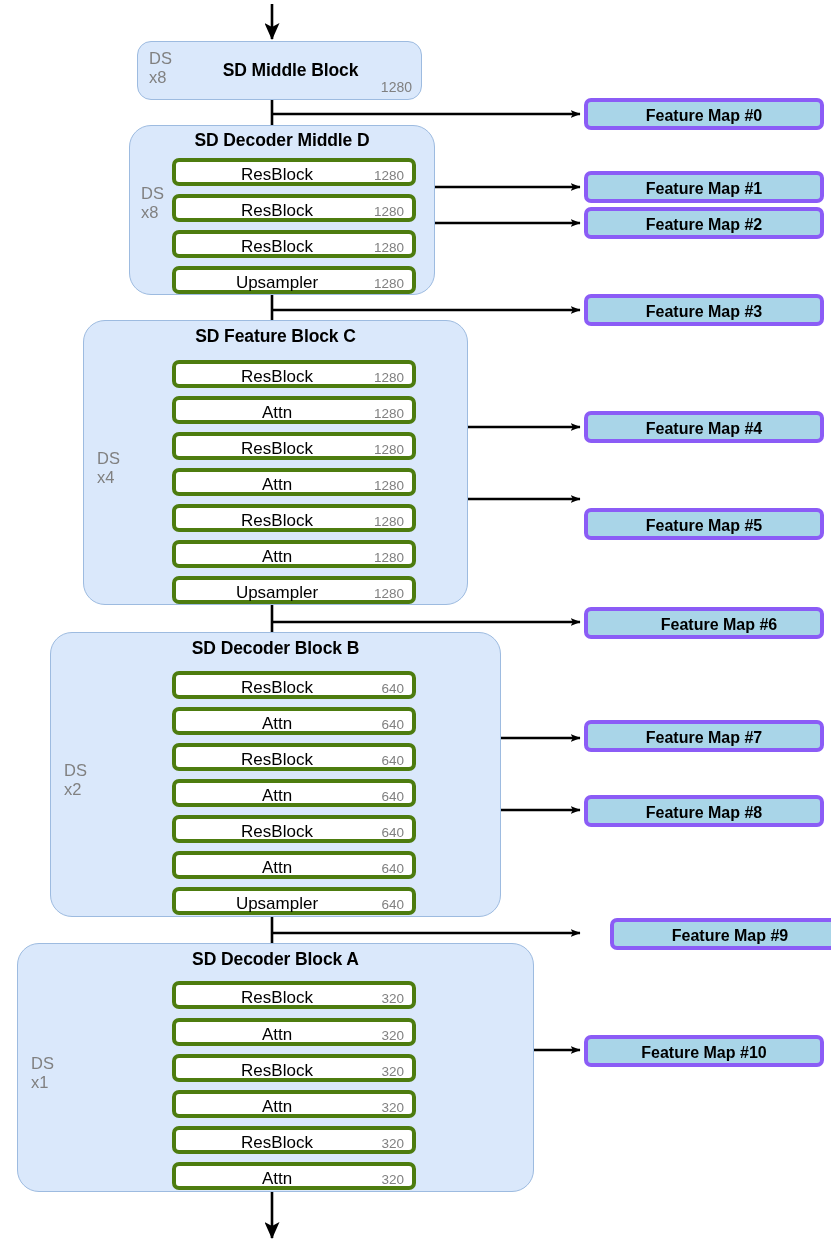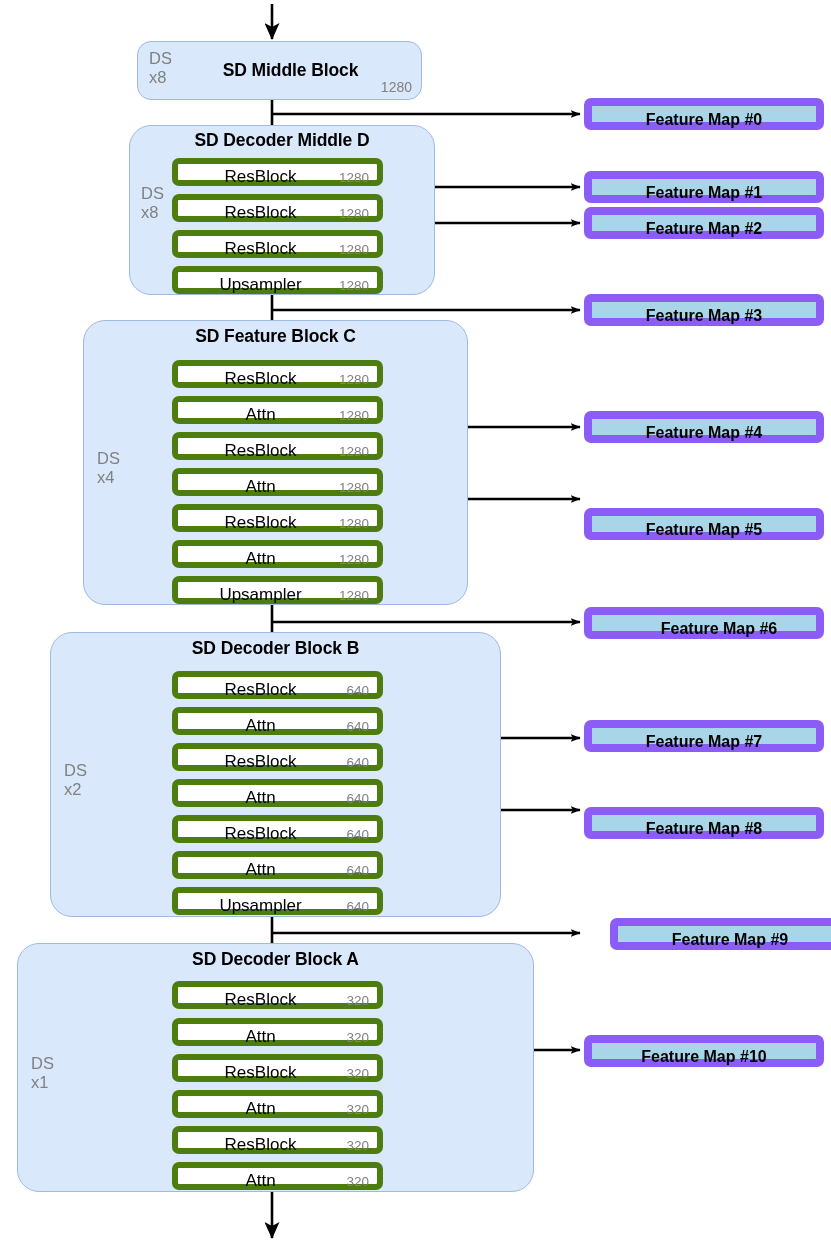--- a/index.html
+++ b/index.html
@@ -63,25 +63,25 @@
     position: absolute;
     font-size: 14px;
     color: #808080;
   }
 
   
   .unit {
     position: absolute;
     box-sizing: border-box;
     background: #ffffff;
-    border: 6px solid #4d7c0f;
+    border: 4px solid #4d7c0f;
     border-radius: 7px;
     height: 28px;
     left: 172px;
-    width: 211px;
+    width: 244px;
   }
   .unit-name {
     position: absolute;
     left: 0;
     right: 0;
     top: 0;
     height: 100%;
     line-height: 25px;
     text-align: center;
     font-size: 17px;
@@ -100,21 +100,21 @@
   }
 
   
   .fmap {
     position: absolute;
     box-sizing: border-box;
     left: 584px;
     width: 240px;
     height: 32px;
     background: #a9d5e8;
-    border: 8px solid #8b5cf6;
+    border: 4px solid #8b5cf6;
     border-radius: 7px;
   }
   .fmap-label {
     display: block;
     width: 100%;
     height: 100%;
     line-height: 28px;
     text-align: center;
     font-size: 16px;
     font-weight: bold;
@@ -349,21 +349,21 @@
   </div>
   <div class="fmap" style="top:508px;">
     <span class="fmap-label">Feature Map #5</span>
   </div>
   <div class="fmap" style="top:607px;padding-left:30px;">
     <span class="fmap-label">Feature Map #6</span>
   </div>
   <div class="fmap" style="top:720px;">
     <span class="fmap-label">Feature Map #7</span>
   </div>
-  <div class="fmap" style="top:795px;margin-top:12px;">
+  <div class="fmap" style="top:795px;">
     <span class="fmap-label">Feature Map #8</span>
   </div>
   <div class="fmap" style="top:918px;margin-left:26px;">
     <span class="fmap-label">Feature Map #9</span>
   </div>
   <div class="fmap" style="top:1035px;">
     <span class="fmap-label">Feature Map #10</span>
   </div>
 
 </div>

